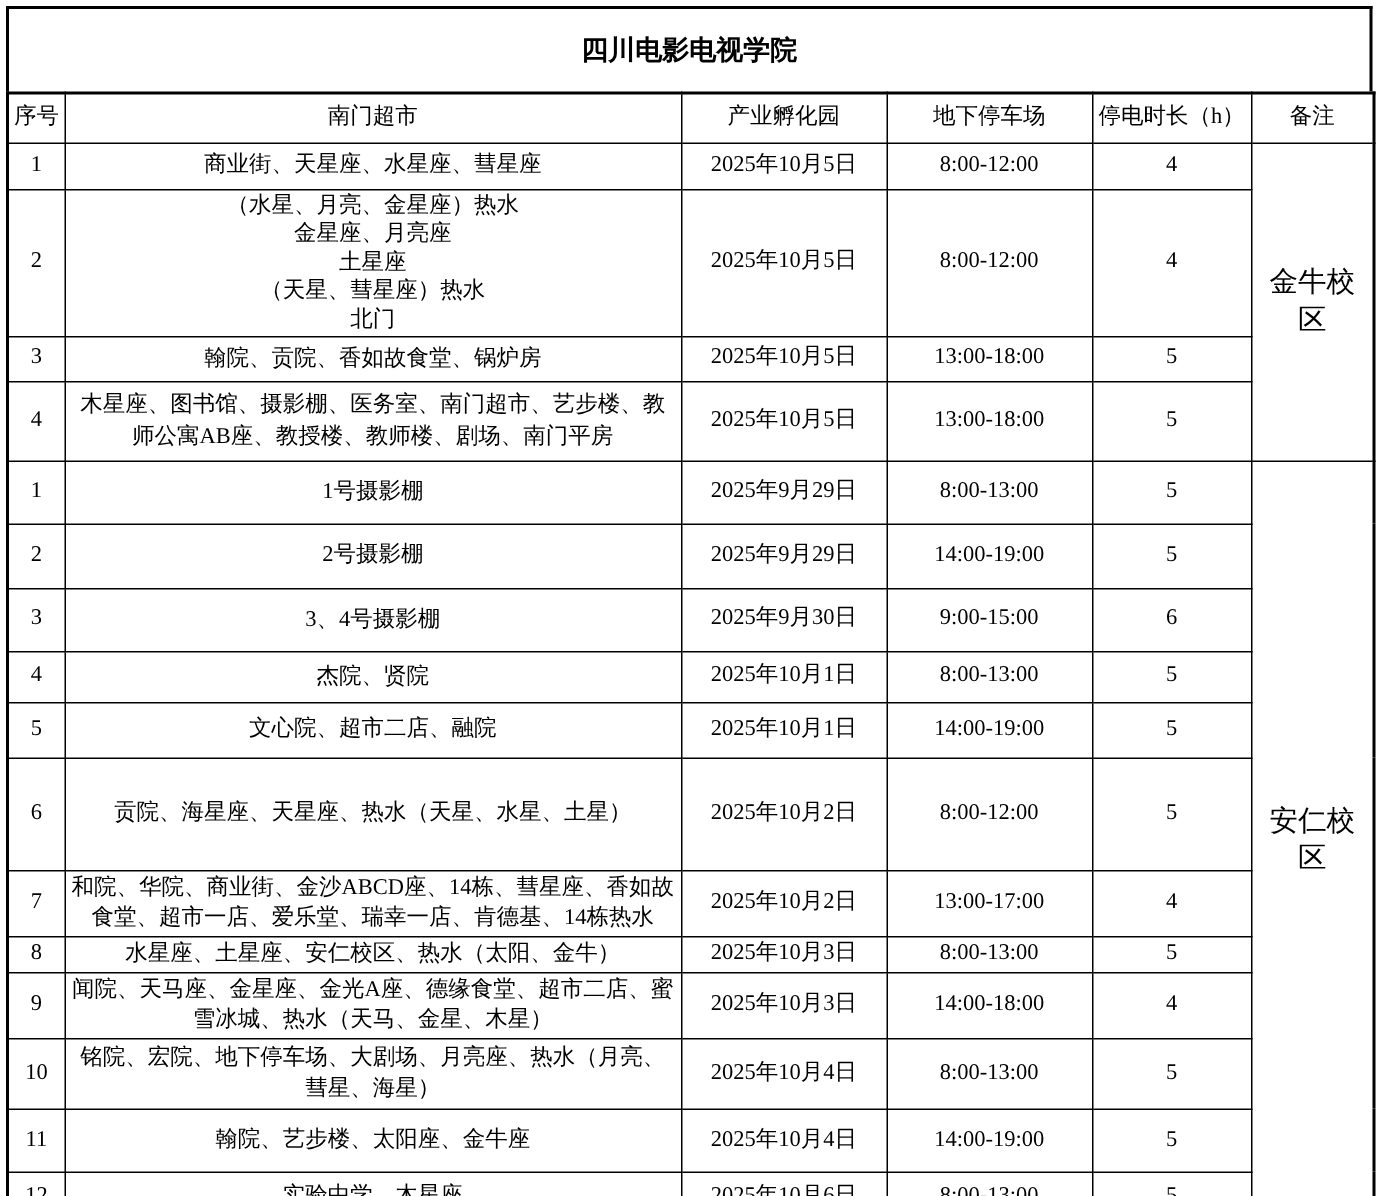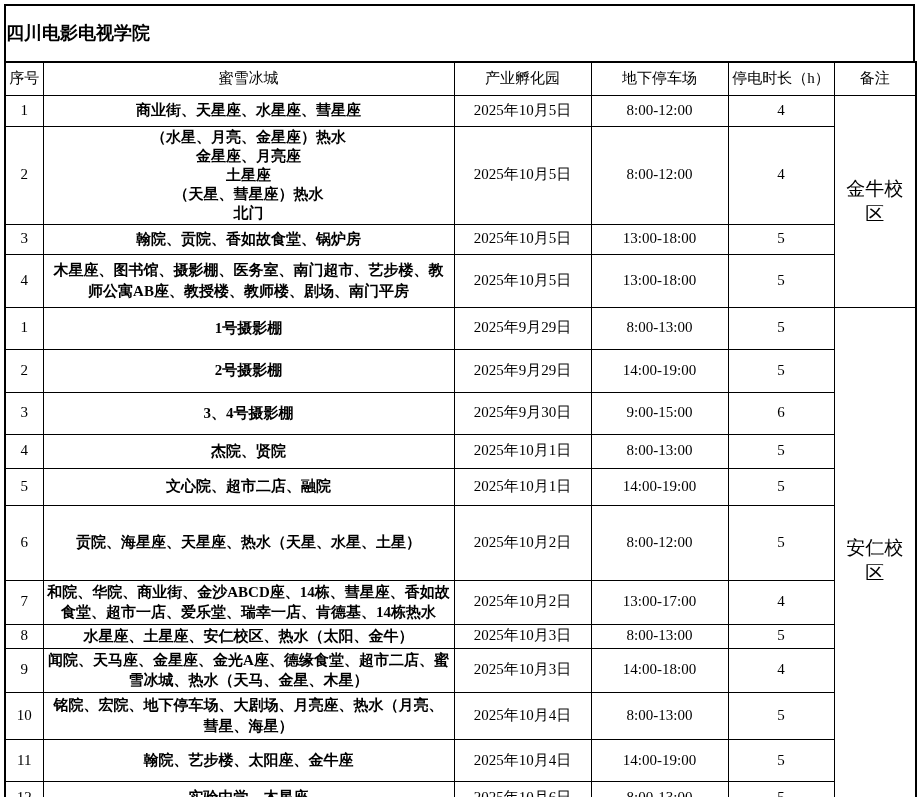--- a/index.html
+++ b/index.html
@@ -18,23 +18,22 @@
     top: 4px;
     width: 911px;
   }
   .title-box {
     box-sizing: border-box;
     width: 911px;
     height: 57px;
     border: 2px solid #000;
     border-bottom: none;
     display: flex;
-    flex-direction: column;
     justify-content: center;
-    align-items: flex-start;
+    align-items: center;
     text-align: center;
     font-weight: bold;
     font-size: 18px;
     line-height: 25px;
   }
   table.schedule {
     width: 911px;
     border-collapse: collapse;
     table-layout: fixed;
     border: 2px solid #000;
@@ -43,21 +42,21 @@
   .schedule th, .schedule td {
     border: 1px solid #000;
     text-align: center;
     vertical-align: middle;
     padding: 1px 3px;
     font-weight: normal;
     line-height: 1.32;
     overflow: hidden;
   }
   .schedule thead tr { height: 33px; }
-  td.c-area { line-height: 1.38; font-weight: bold; }
+  td.c-area { line-height: 1.38; }
   td.c-area .stack-line { line-height: 19px; }
   td.c-remark { font-size: 19px; }
 </style>
 </head>
 <body>
 
 <div class="doc">
 
   <div class="title-box">
     <div>四川电影电视学院</div>
@@ -68,21 +67,21 @@
       <col style="width:38px">
         <col style="width:411px">
         <col style="width:137px">
       <col style="width:137px">
         <col style="width:106px">
         <col style="width:82px">
     </colgroup>
     <thead>
       <tr>
         <th>序号</th>
-        <th>蜜雪冰城</th>
+        <th>南门超市</th>
         <th>产业孵化园</th>
         <th>地下停车场</th>
         <th>停电时长（h）</th>
         <th>备注</th>
       </tr>
     </thead>
     <tbody>
 
       <tr style="height:31px">
         <td class="c-no">1</td>

